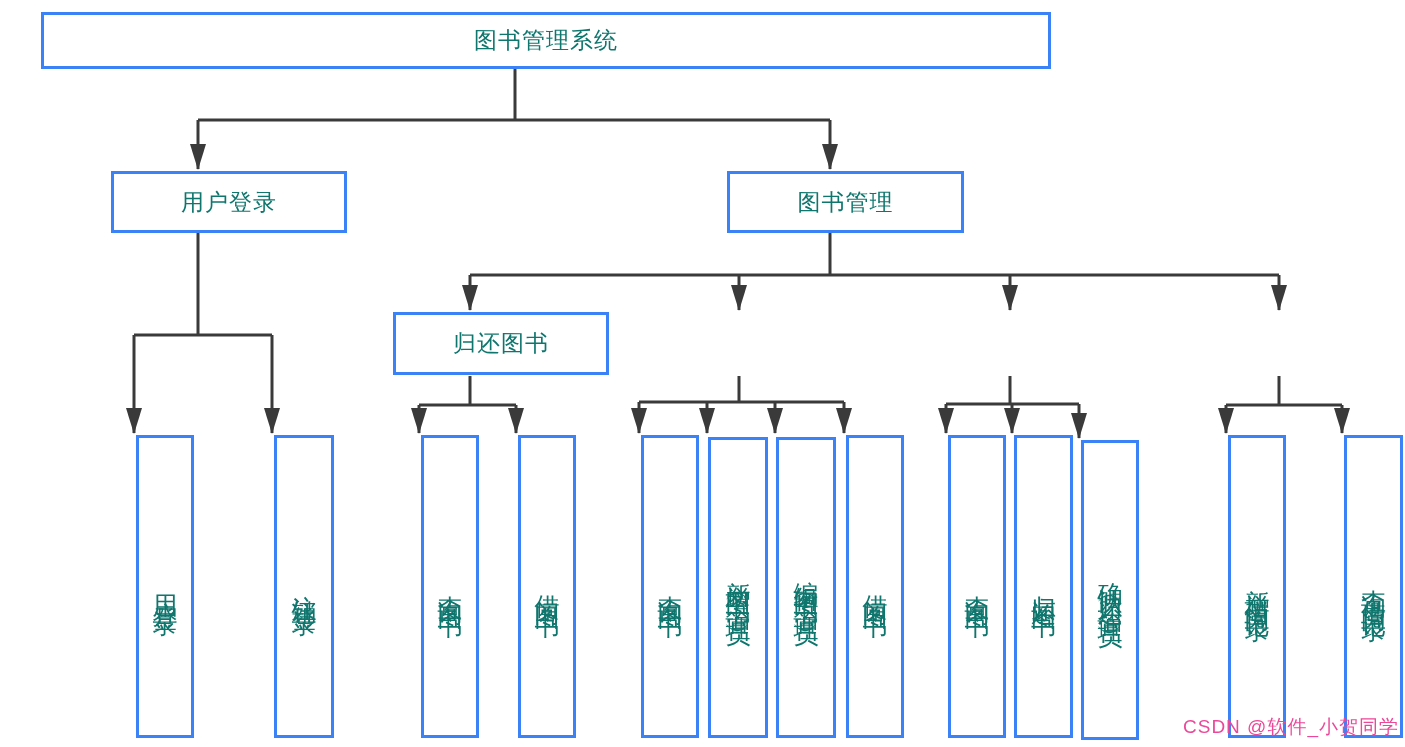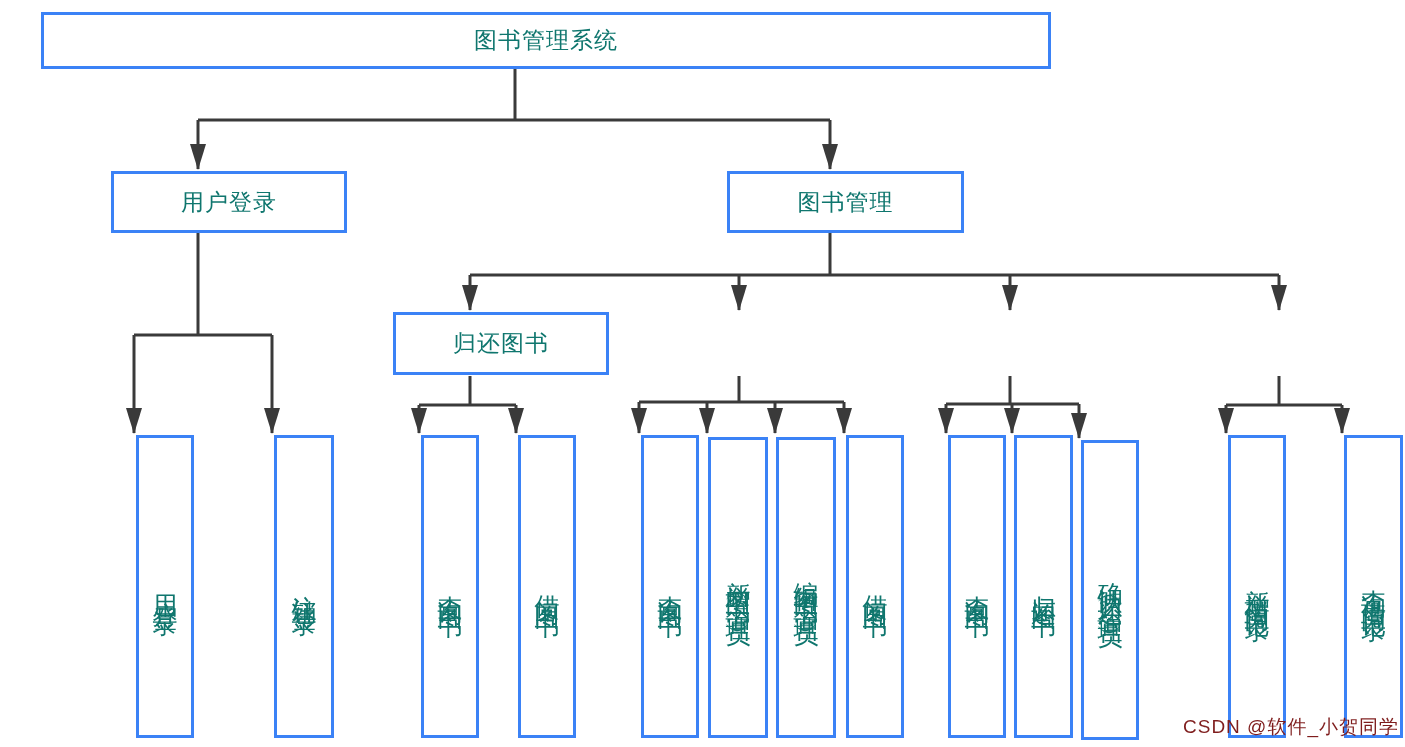--- a/index.html
+++ b/index.html
@@ -30,21 +30,21 @@
     font-size: 25px;
     line-height: 1;
     letter-spacing: 6px;
     white-space: nowrap;
   }
   .watermark {
     position: absolute;
     left: 1183px;
     top: 714px;
     font-size: 19px;
-    color: #7f1d1d;
+    color: #ec4899;
     letter-spacing: 1px;
     white-space: nowrap;
   }
 </style>
 </head>
 <body>
 
 <div id="stage">
 
   <svg id="wires" viewBox="0 0 1405 747" xmlns="http://www.w3.org/2000/svg">

